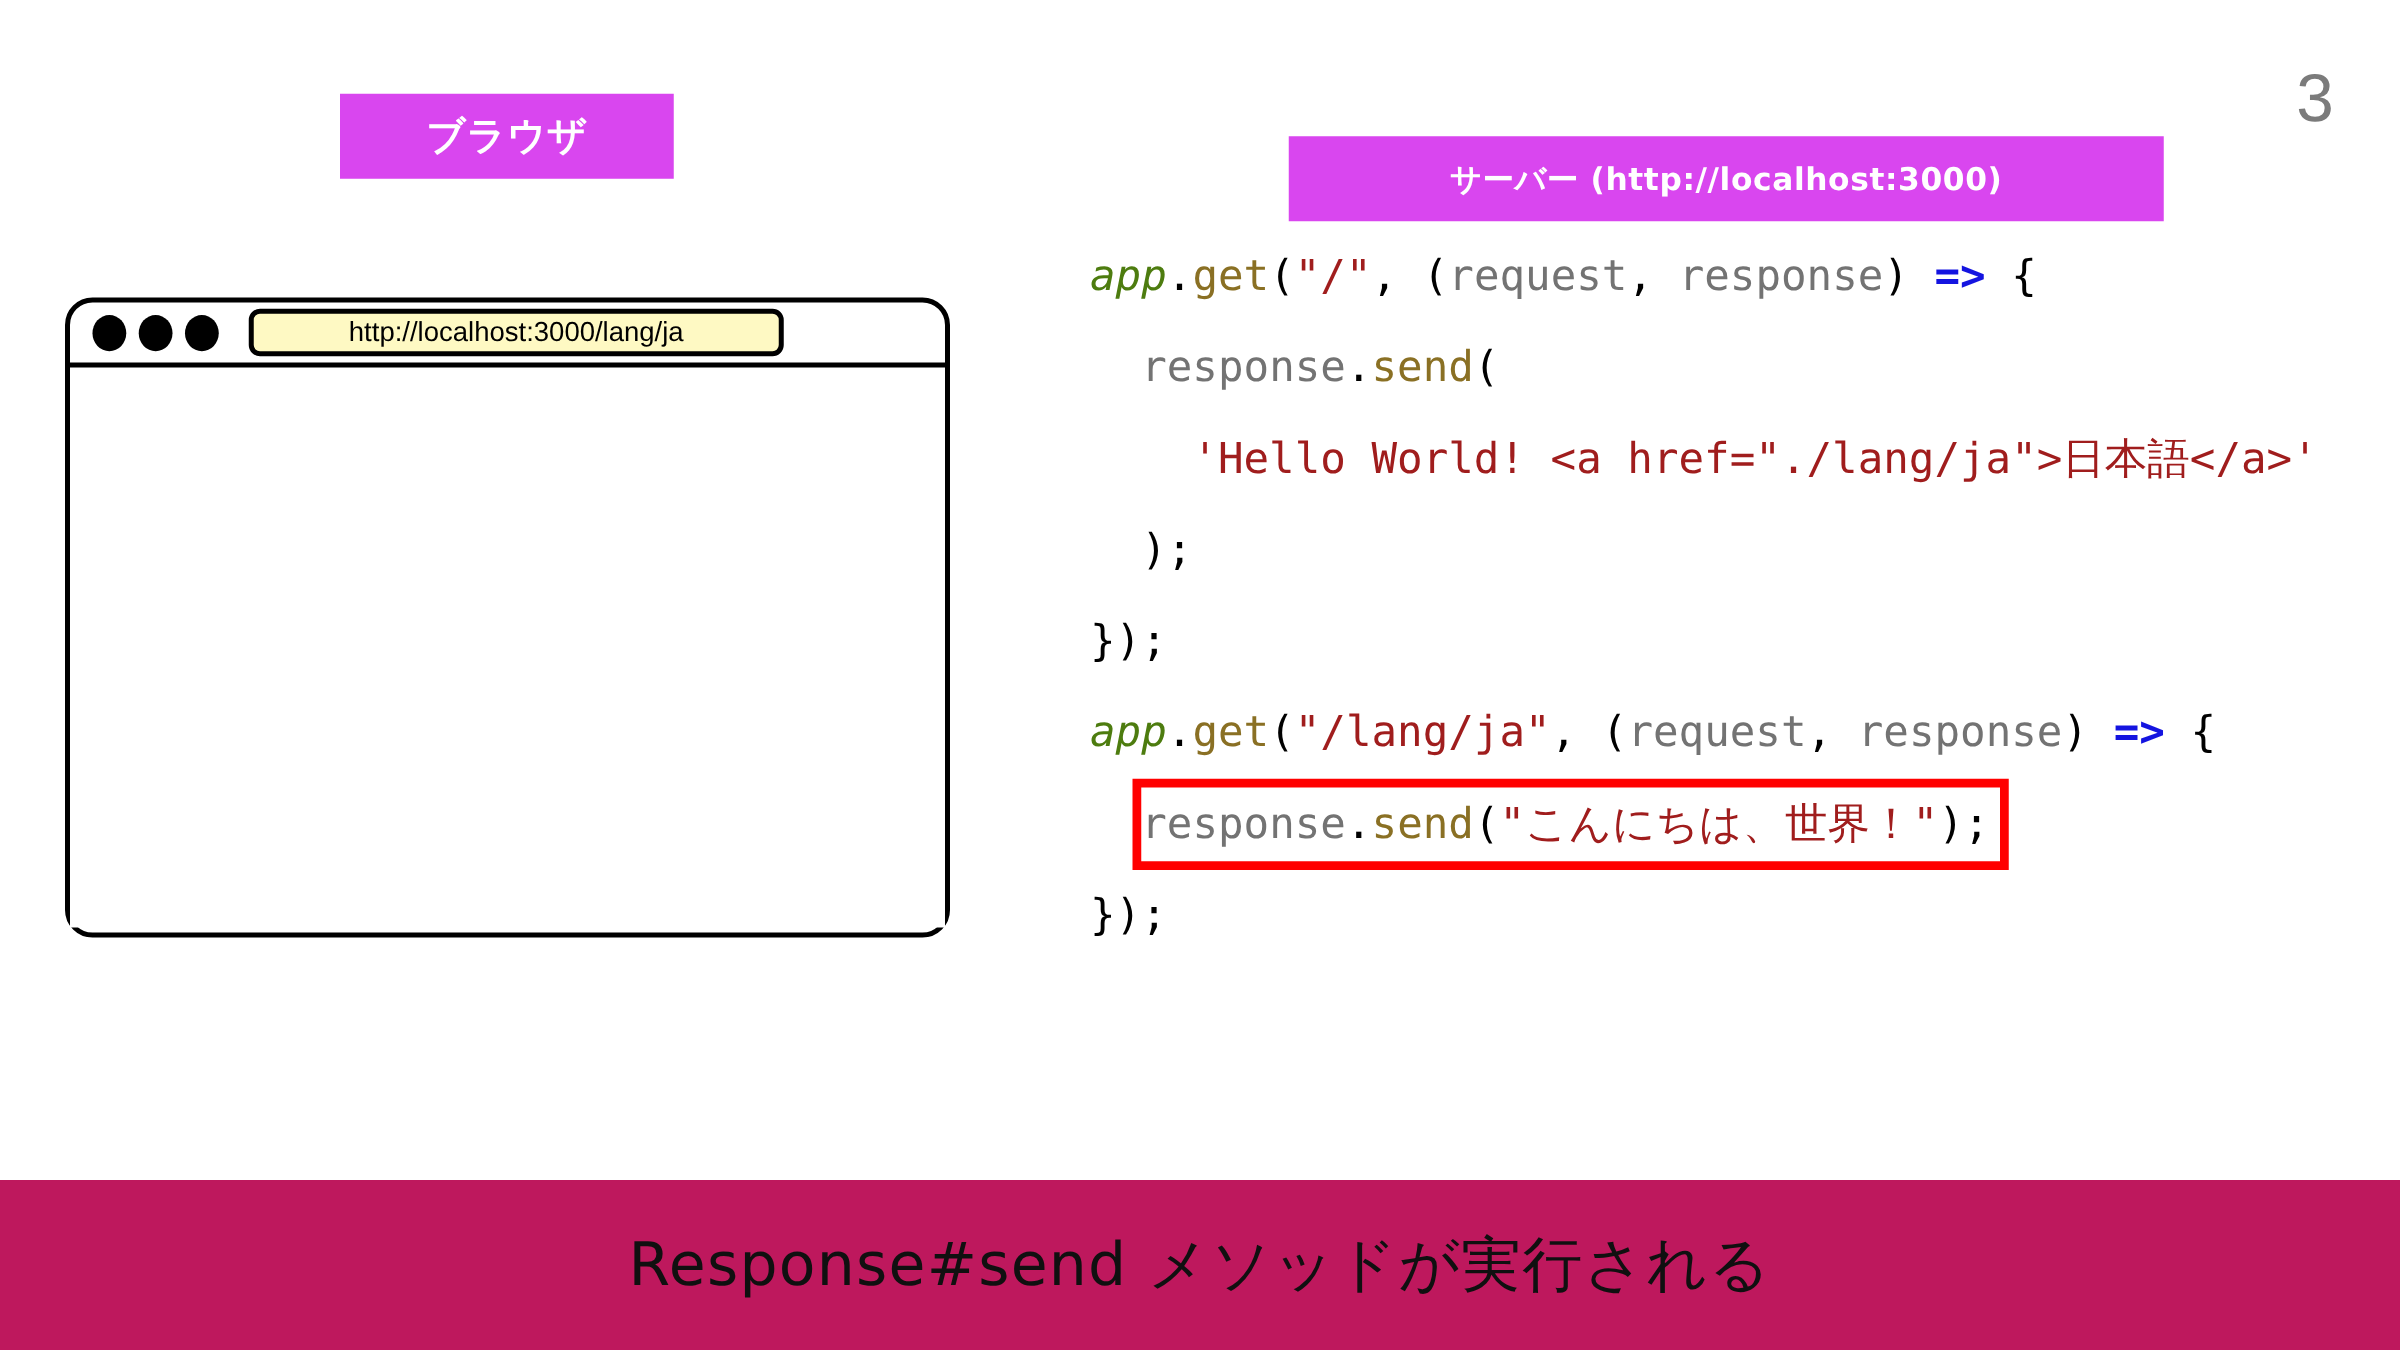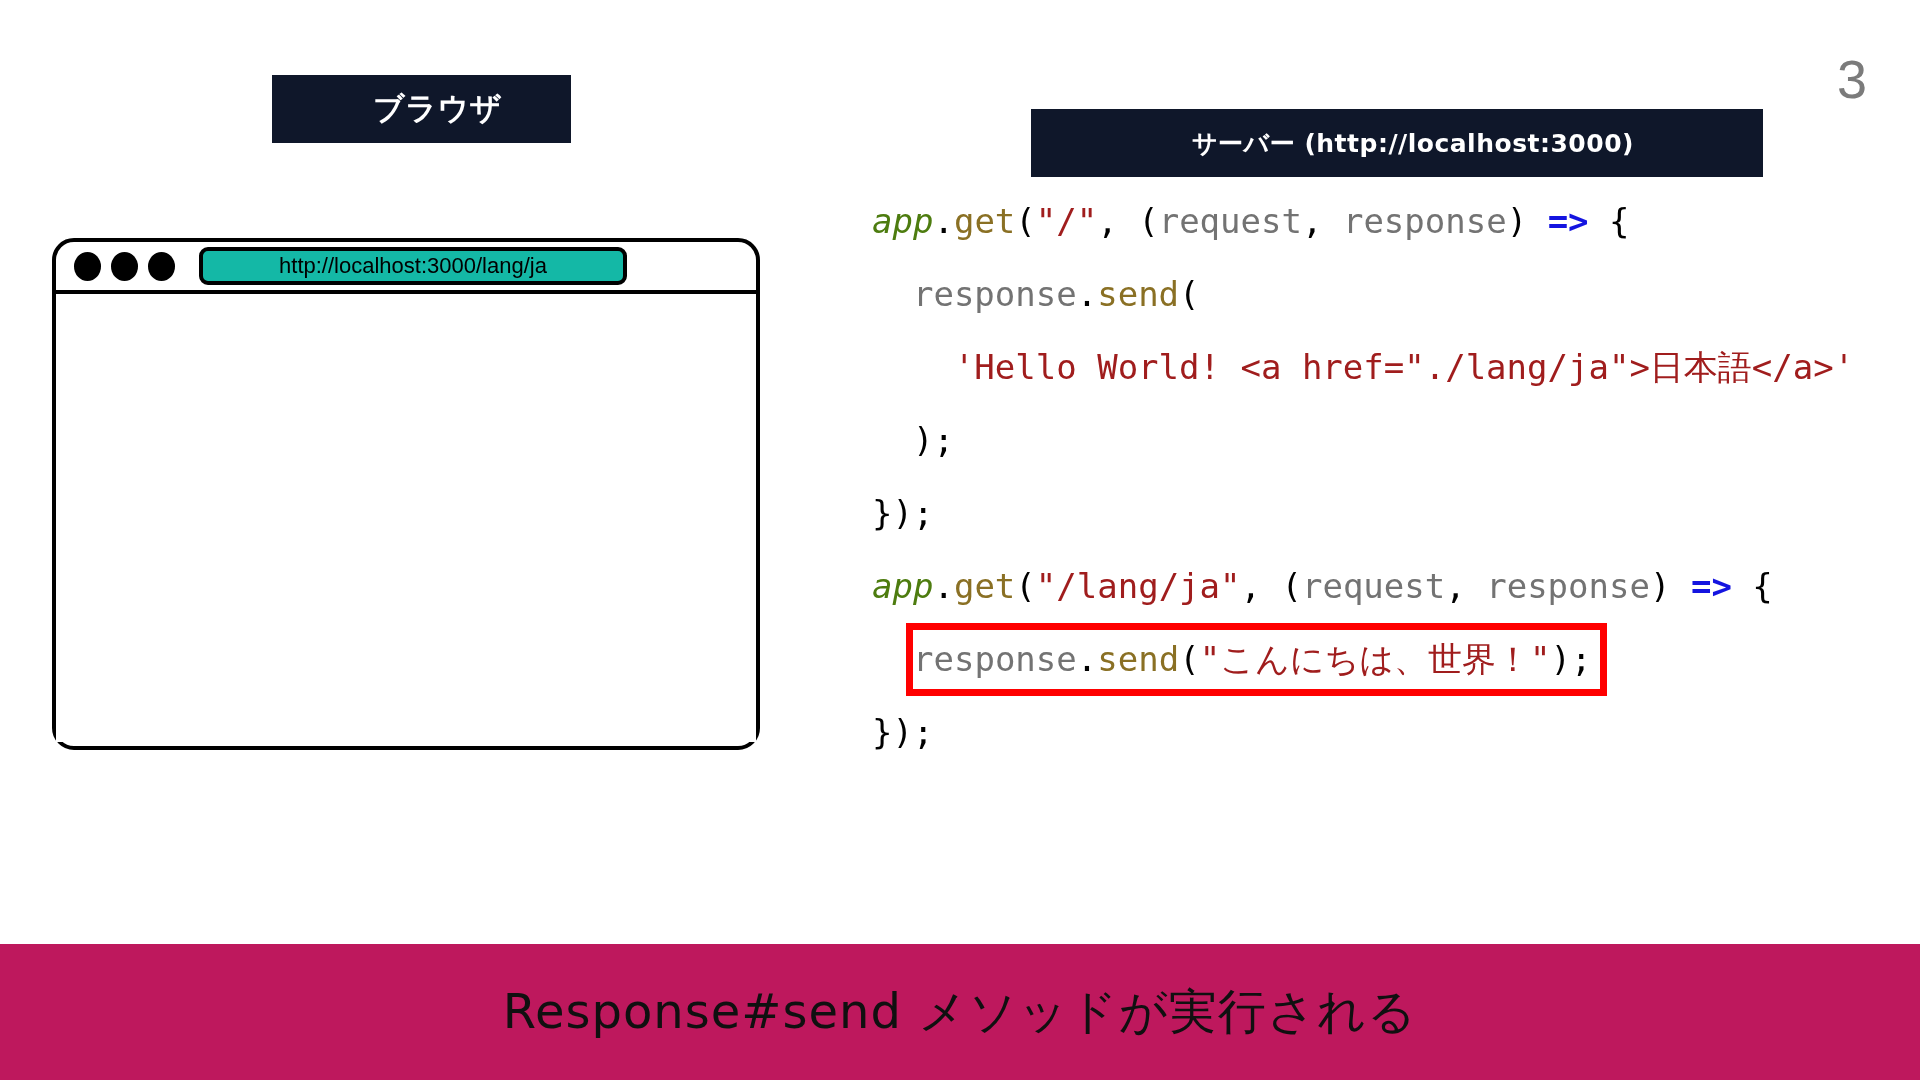--- a/index.html
+++ b/index.html
@@ -25,29 +25,28 @@
     font-size: 54px;
     line-height: 1;
     color: #7b7b7b;
     font-family: "Liberation Sans", "DejaVu Sans", sans-serif;
     letter-spacing: 1px;
   }
 
   
   .section-header {
     position: absolute;
-    background: #0f172a;
+    background: #d946ef;
     color: #ffffff;
     font-weight: bold;
     display: flex;
     align-items: center;
     justify-content: center;
     font-family: "DejaVu Sans", "Liberation Sans", sans-serif;
     letter-spacing: 0.5px;
-    padding-left: 32px;
   }
   #browser-header {
     left: 272px;
     top: 75px;
     width: 267px;
     height: 68px;
     font-size: 31px;
   }
   #server-header {
     left: 1031px;
@@ -87,21 +86,21 @@
     margin-right: 10px;
     flex: 0 0 auto;
   }
   #url-bar {
     margin-left: 14px;
     flex: 0 0 auto;
     width: 428px;
     height: 38px;
     border: 4px solid #000000;
     border-radius: 9px;
-    background: #14b8a6;
+    background: #fef9c3;
     box-sizing: border-box;
     display: flex;
     align-items: center;
     justify-content: center;
     font-size: 22px;
     color: #000000;
     font-family: "Liberation Sans", "DejaVu Sans", sans-serif;
     overflow: hidden;
     white-space: nowrap;
   }

